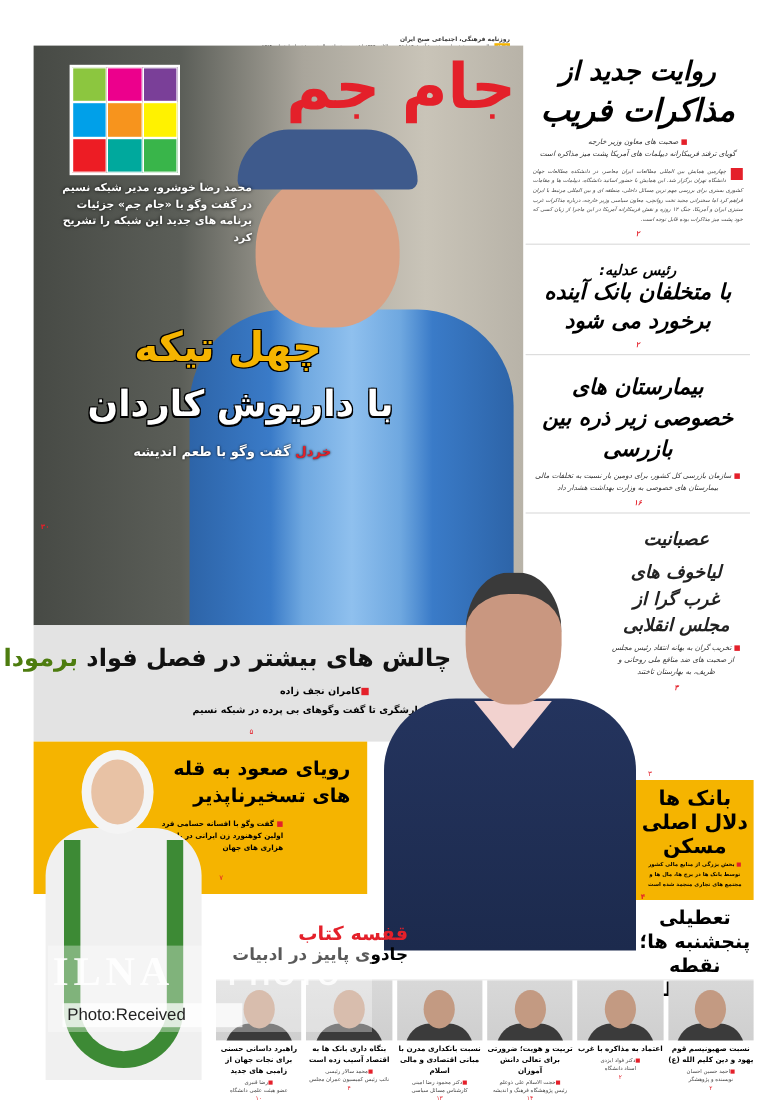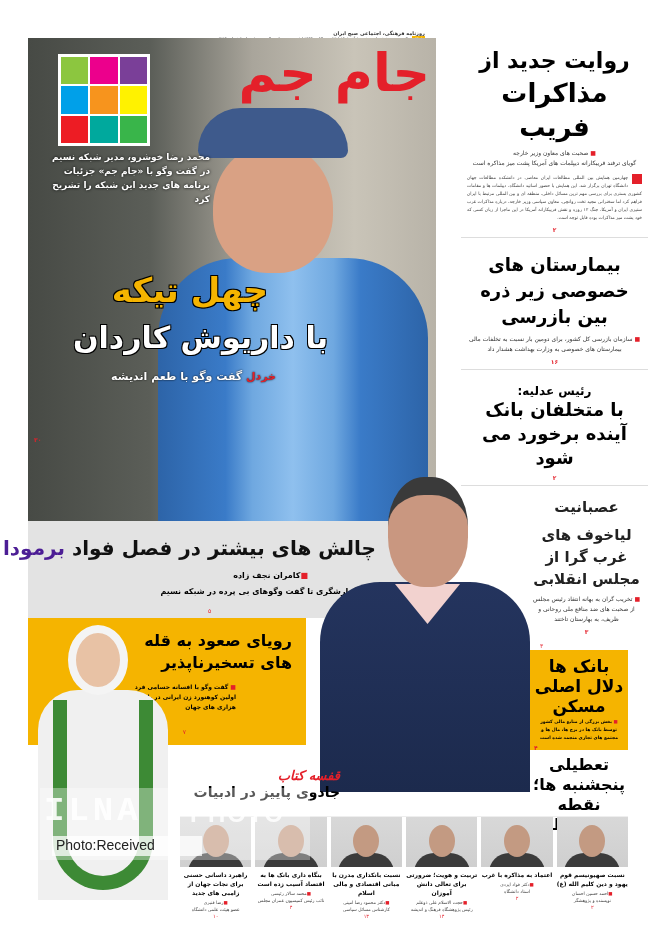--- a/index.html
+++ b/index.html
@@ -16,36 +16,36 @@
   .man .cap { position: absolute; left: 40px; top: 0; width: 150px; height: 50px; background: #3e5a8c; border-radius: 60px 60px 10px 10px; }
   .man .face { position: absolute; left: 55px; top: 35px; width: 120px; height: 130px; background: #d9a184; border-radius: 50% 50% 45% 45%; }
   .man .body { position: absolute; left: 0; top: 150px; width: 270px; height: 280px; background: linear-gradient(90deg, #2d64a8 0%, #3a7bc8 25%, #6fa8e0 35%, #8fc0ee 50%, #6fa8e0 65%, #3a7bc8 75%, #2d64a8 100%); border-radius: 80px 80px 0 0; }
   .hero-caption { position: absolute; left: 12px; top: 112px; width: 170px; direction: rtl; text-align: right; color: #fff; font-size: 9px; font-weight: bold; line-height: 14px; text-shadow: 0 0 3px #000; }
   .hero-h1 { position: absolute; left: 20px; top: 232px; width: 220px; direction: rtl; text-align: right; font-size: 34px; font-weight: bold; color: #f5b400; text-shadow: 1px 1px 0 #000, -1px -1px 0 #000, 1px -1px 0 #000, -1px 1px 0 #000; line-height: 40px; }
   .hero-h2 { position: absolute; left: 20px; top: 280px; width: 280px; direction: rtl; text-align: right; font-size: 30px; font-weight: bold; color: #fff; text-shadow: 1px 1px 0 #000, -1px -1px 0 #000, 1px -1px 0 #000, -1px 1px 0 #000; line-height: 40px; }
   .hero-sub { position: absolute; left: 18px; top: 332px; width: 230px; direction: rtl; text-align: right; font-size: 11px; font-weight: bold; color: #fff; text-shadow: 0 0 2px #000; }
   .hero-sub .red { color: #e4202a; }
   .pageref { font-size: 6px; color: #e4202a; font-weight: bold; }
   .hero .pageref { position: absolute; left: 6px; top: 398px; }
-  .right-col { position: absolute; left: 441px; top: 18px; width: 187px; direction: rtl; text-align: right; }
+  .right-col { position: absolute; left: 418px; top: 18px; width: 187px; direction: rtl; text-align: right; font-style: italic; }
   .story { border-bottom: 1px solid #ddd; padding: 4px 6px; position: relative; }
   .story .ref { display: block; text-align: center; font-size: 6px; color: #e4202a; font-weight: bold; margin-top: 4px; }
   .s1-h1 { font-size: 22px; font-weight: bold; text-align: center; line-height: 30px; margin-top: 4px; }
   .s1-h2 { font-size: 26px; font-weight: bold; text-align: center; line-height: 34px; }
   .lead { font-size: 6px; color: #333; text-align: center; line-height: 10px; margin-top: 4px; }
   .lead .dot { color: #e4202a; }
   .body-text { font-size: 4.5px; color: #444; line-height: 8px; margin-top: 6px; text-align: justify; }
   .body-text .icon-box { float: right; width: 10px; height: 10px; background: #e4202a; margin-left: 4px; }
   .kicker { font-size: 12px; font-weight: bold; text-align: center; margin-top: 10px; }
   .s2-h { font-size: 18px; font-weight: bold; text-align: center; line-height: 24px; }
   .s3-h { font-size: 18px; font-weight: bold; text-align: center; line-height: 26px; margin-top: 10px; }
   .s4-h { font-size: 15px; font-weight: bold; text-align: center; line-height: 22px; color: #222; margin-top: 6px; }
   .mid-band { position: absolute; left: 8px; top: 501px; width: 410px; height: 97px; background: #e3e3e3; direction: rtl; text-align: right; }
   .mid-band h2 { position: absolute; right: 62px; top: 15px; font-size: 20px; font-weight: bold; color: #111; white-space: nowrap; }
-  .mid-band h2 .red { color: #4c1d95; }
+  .mid-band h2 .red { color: #4d7c0f; }
   .mid-band .author { position: absolute; right: 130px; top: 50px; font-size: 8px; font-weight: bold; }
   .mid-band .author .dot { color: #e4202a; }
   .mid-band .desc { position: absolute; right: 70px; top: 66px; font-size: 8px; font-weight: bold; white-space: nowrap; }
   .mid-band .ref { position: absolute; left: 180px; top: 86px; font-size: 6px; color: #e4202a; }
   .man2 { position: absolute; left: 280px; top: 452px; width: 230px; height: 320px; }
   .man2 .head { position: absolute; left: 88px; top: 5px; width: 80px; height: 110px; background: #c99780; border-radius: 45%; border-top: 18px solid #3a3a3a; }
   .man2 .torso { position: absolute; left: 20px; top: 110px; width: 210px; height: 210px; background: linear-gradient(180deg, #24345e, #1c2a4d); border-radius: 60px 60px 0 0; }
   .man2 .collar { position: absolute; left: 95px; top: 112px; width: 65px; height: 40px; background: #f2d2cf; clip-path: polygon(0 0, 100% 0, 50% 100%); }
   .yellow1 { position: absolute; left: 8px; top: 598px; width: 278px; height: 127px; background: #f5b400; }
   .woman { position: absolute; left: 8px; top: 590px; width: 150px; height: 290px; }
@@ -58,33 +58,33 @@
   .yellow1 .ref { position: absolute; right: 120px; top: 110px; font-size: 6px; color: #e4202a; }
   .yellow2 { position: absolute; left: 510px; top: 630px; width: 98px; height: 100px; background: #f5b400; direction: rtl; text-align: center; }
   .yellow2 .h { font-size: 17px; font-weight: bold; line-height: 20px; margin-top: 6px; }
   .yellow2 .lead2 { font-size: 4.5px; line-height: 8px; padding: 2px 4px; font-weight: bold; }
   .yellow2 .lead2 .dot { color: #e4202a; }
   .yellow2-ref-top { position: absolute; left: 520px; top: 622px; font-size: 6px; color: #e4202a; }
   .s5 { position: absolute; left: 510px; top: 735px; width: 98px; direction: rtl; text-align: center; }
   .s5 .h { font-size: 16px; font-weight: bold; line-height: 20px; }
   .s5 .ref { font-size: 6px; color: #e4202a; text-align: left; margin-top: 4px; }
   .culture { position: absolute; left: 170px; top: 748px; width: 150px; direction: rtl; text-align: right; }
-  .culture .brand { font-size: 13px; font-weight: bold; color: #e4202a; font-style: italic; }
+  .culture .brand { font-size: 16px; font-weight: bold; color: #e4202a; }
   .culture .h { font-size: 14px; font-weight: bold; line-height: 18px; white-space: nowrap; }
   .bottom-row { position: absolute; left: 160px; top: 796px; width: 448px; height: 100px; display: flex; flex-direction: row-reverse; gap: 4px; border-top: 1px solid #eee; }
   .card { flex: 1; direction: rtl; text-align: center; }
   .card .photo { height: 50px; background: linear-gradient(180deg, #d8d8d8 0%, #cfcfcf 100%); position: relative; overflow: hidden; }
   .card .photo .face { position: absolute; left: 50%; top: 8px; width: 26px; height: 32px; margin-left: -13px; background: #c39a82; border-radius: 50%; }
   .card .photo .shoulders { position: absolute; left: 50%; top: 36px; width: 56px; height: 24px; margin-left: -28px; background: #3b3b3b; border-radius: 20px 20px 0 0; }
   .card .title { font-size: 6px; font-weight: bold; line-height: 9px; margin-top: 3px; }
   .card .author { font-size: 4.5px; line-height: 7px; color: #444; margin-top: 2px; }
   .card .author .dot { color: #e4202a; }
   .card .ref { font-size: 5px; color: #e4202a; }
   .watermark { position: absolute; left: 20px; top: 768px; width: 270px; height: 72px; background: rgba(255,255,255,0.35); }
-  .watermark .ilna { position: absolute; left: 4px; top: 4px; font-size: 34px; color: rgba(255,255,255,0.9); font-weight: bold; letter-spacing: 4px; font-family: Liberation Mono, monospace; }
+  .watermark .ilna { position: absolute; left: 4px; top: 4px; font-size: 34px; color: rgba(255,255,255,0.9); font-weight: bold; letter-spacing: 4px; font-family: Liberation Serif, serif; }
   .watermark .photo-word { position: absolute; left: 150px; top: 12px; font-size: 24px; color: rgba(255,255,255,0.85); letter-spacing: 2px; font-family: "Liberation Sans", sans-serif; font-weight: bold; }
   .watermark .received { position: absolute; left: 12px; top: 48px; width: 150px; height: 20px; background: rgba(255,255,255,0.75); font-size: 14px; color: #222; padding: 1px 4px; font-family: "Liberation Sans", sans-serif; }
 </style>
 </head>
 <body>
 
 <div class="page">
 
   <div class="masthead-info">
     <div class="title">روزنامه فرهنگی، اجتماعی صبح ایران</div>
@@ -118,28 +118,28 @@
 
   <div class="right-col">
     <div class="story">
       <div class="s1-h1">روایت جدید از</div>
       <div class="s1-h2">مذاکرات فریب</div>
       <div class="lead"><span class="dot">■ </span><span>صحبت های معاون وزیر خارجه</span><br><span>گویای ترفند فریبکارانه دیپلمات های آمریکا پشت میز مذاکره است</span></div>
       <div class="body-text"><span class="icon-box"></span><span>چهارمین همایش بین المللی مطالعات ایران معاصر، در دانشکده مطالعات جهان دانشگاه تهران برگزار شد. این همایش با حضور اساتید دانشگاه، دیپلمات ها و مقامات کشوری بستری برای بررسی مهم ترین مسائل داخلی، منطقه ای و بین المللی مرتبط با ایران فراهم کرد اما سخنرانی مجید تخت روانچی، معاون سیاسی وزیر خارجه، درباره مذاکرات غرب ستیزی ایران و آمریکا، جنگ ۱۲ روزه و نقش فریبکارانه آمریکا در این ماجرا از زبان کسی که خود پشت میز مذاکرات بوده قابل توجه است.</span></div>
       <span class="ref">۲</span>
     </div>
     <div class="story">
+      <div class="kicker">رئیس عدلیه:</div>
+      <div class="s2-h">با متخلفان بانک آینده برخورد می شود</div>
+      <span class="ref">۲</span>
+    </div>
+    <div class="story">
       <div class="s3-h">بیمارستان های خصوصی زیر ذره بین بازرسی</div>
       <div class="lead"><span class="dot">■ </span><span>سازمان بازرسی کل کشور، برای دومین بار نسبت به تخلفات مالی بیمارستان های خصوصی به وزارت بهداشت هشدار داد</span></div>
       <span class="ref">۱۶</span>
-    </div>
-    <div class="story">
-      <div class="kicker">رئیس عدلیه:</div>
-      <div class="s2-h">با متخلفان بانک آینده برخورد می شود</div>
-      <span class="ref">۲</span>
     </div>
     <div class="story" style="border-bottom:none; padding-left:70px;">
       <div class="s4-h">عصبانیت</div>
       <div class="s4-h">لیاخوف های غرب گرا از مجلس انقلابی</div>
       <div class="lead"><span class="dot">■ </span><span>تخریب گران به بهانه انتقاد رئیس مجلس از صحبت های ضد منافع ملی روحانی و ظریف، به بهارستان تاختند</span></div>
       <span class="ref">۳</span>
     </div>
   </div>
 
   <div class="mid-band">

